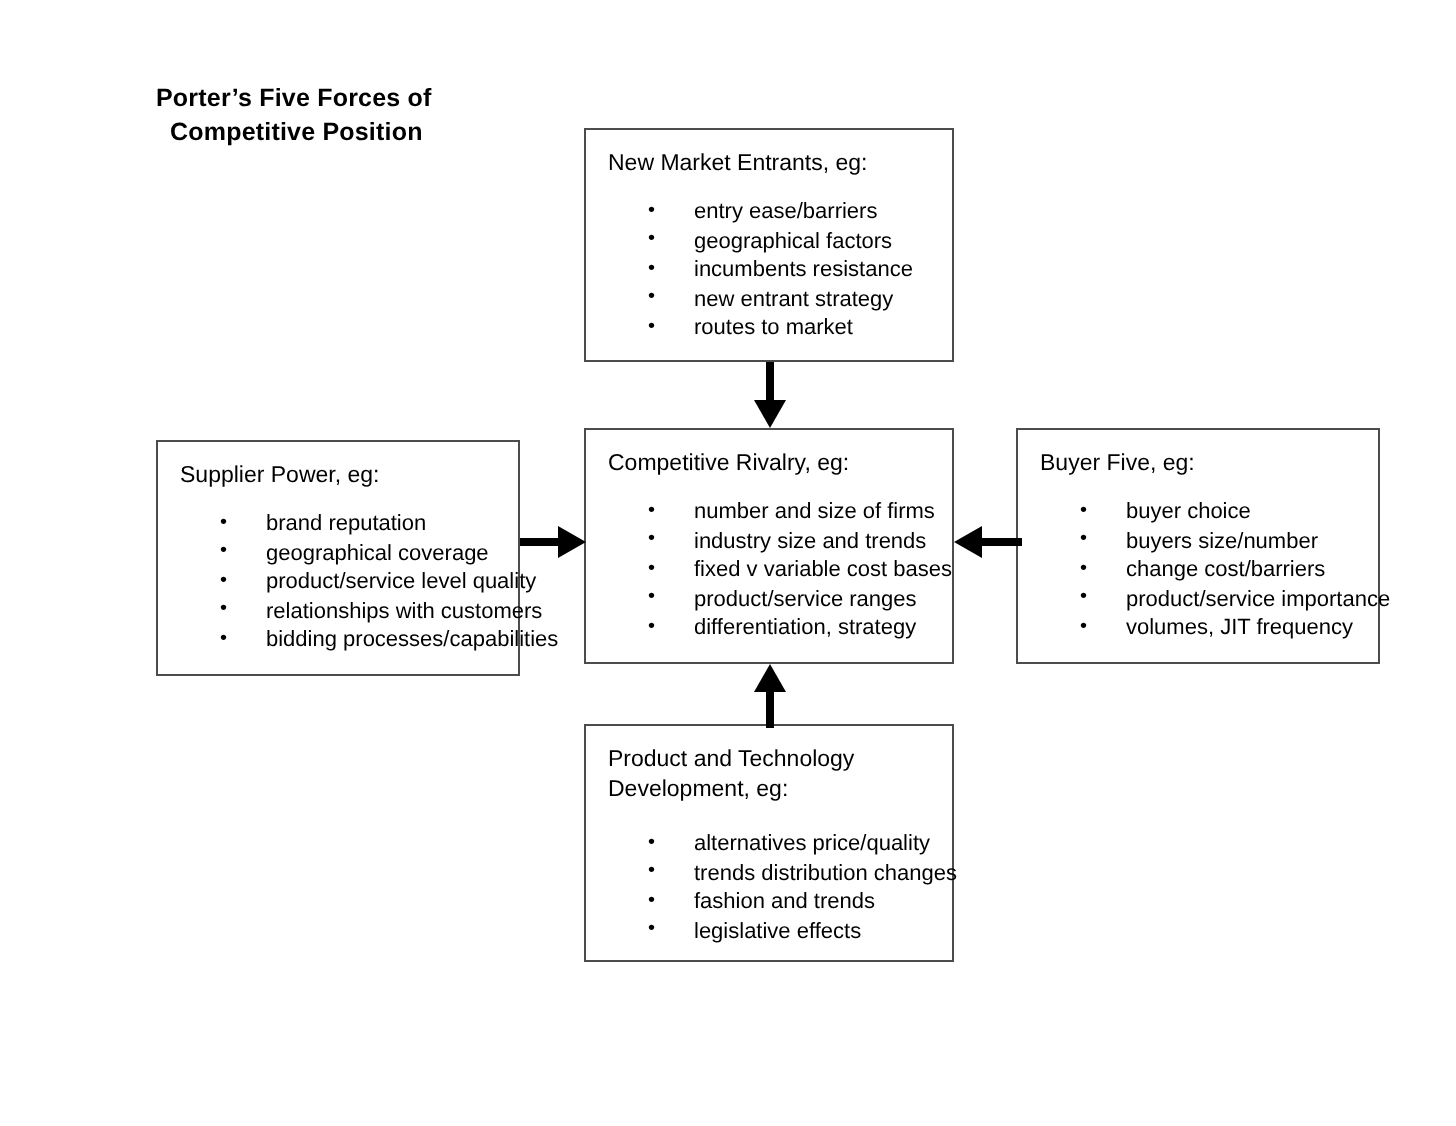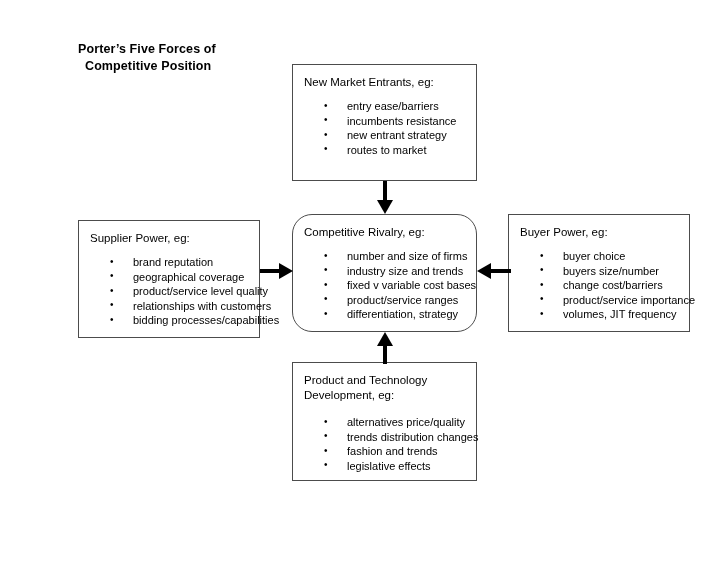--- a/index.html
+++ b/index.html
@@ -74,21 +74,21 @@
   }
 
   
   #box-new-entrants {
     left: 292px; top: 64px; width: 185px; height: 117px;
   }
   #box-supplier-power {
     left: 78px; top: 220px; width: 182px; height: 118px;
   }
   #box-competitive-rivalry {
-    left: 292px; top: 214px; width: 185px; height: 118px; border-radius: 20px;
+    left: 292px; top: 214px; width: 185px; height: 118px;
   }
   #box-buyer-power {
     left: 508px; top: 214px; width: 182px; height: 118px;
   }
   #box-product-tech {
     left: 292px; top: 362px; width: 185px; height: 119px;
   }
   #box-product-tech .bullets { margin-top: 12px; }
 
   
@@ -109,20 +109,21 @@
 
   <div class="title">
     <span>Porter’s Five Forces of</span>
     <span class="title-line-2">Competitive Position</span>
   </div>
 
   <div class="force-box" id="box-new-entrants">
     <div class="box-title">New Market Entrants, eg:</div>
     <ul class="bullets">
       <li>entry ease/barriers</li>
+      <li>geographical factors</li>
       <li>incumbents resistance</li>
       <li>new entrant strategy</li>
       <li>routes to market</li>
     </ul>
   </div>
 
   <div class="force-box" id="box-supplier-power">
     <div class="box-title">Supplier Power, eg:</div>
     <ul class="bullets">
       <li>brand reputation</li>
@@ -138,21 +139,21 @@
     <ul class="bullets">
       <li>number and size of firms</li>
       <li>industry size and trends</li>
       <li>fixed v variable cost bases</li>
       <li>product/service ranges</li>
       <li>differentiation, strategy</li>
     </ul>
   </div>
 
   <div class="force-box" id="box-buyer-power">
-    <div class="box-title">Buyer Power, eg:</div>
+    <div class="box-title">Buyer Five, eg:</div>
     <ul class="bullets">
       <li>buyer choice</li>
       <li>buyers size/number</li>
       <li>change cost/barriers</li>
       <li>product/service importance</li>
       <li>volumes, JIT frequency</li>
     </ul>
   </div>
 
   <div class="force-box" id="box-product-tech">

